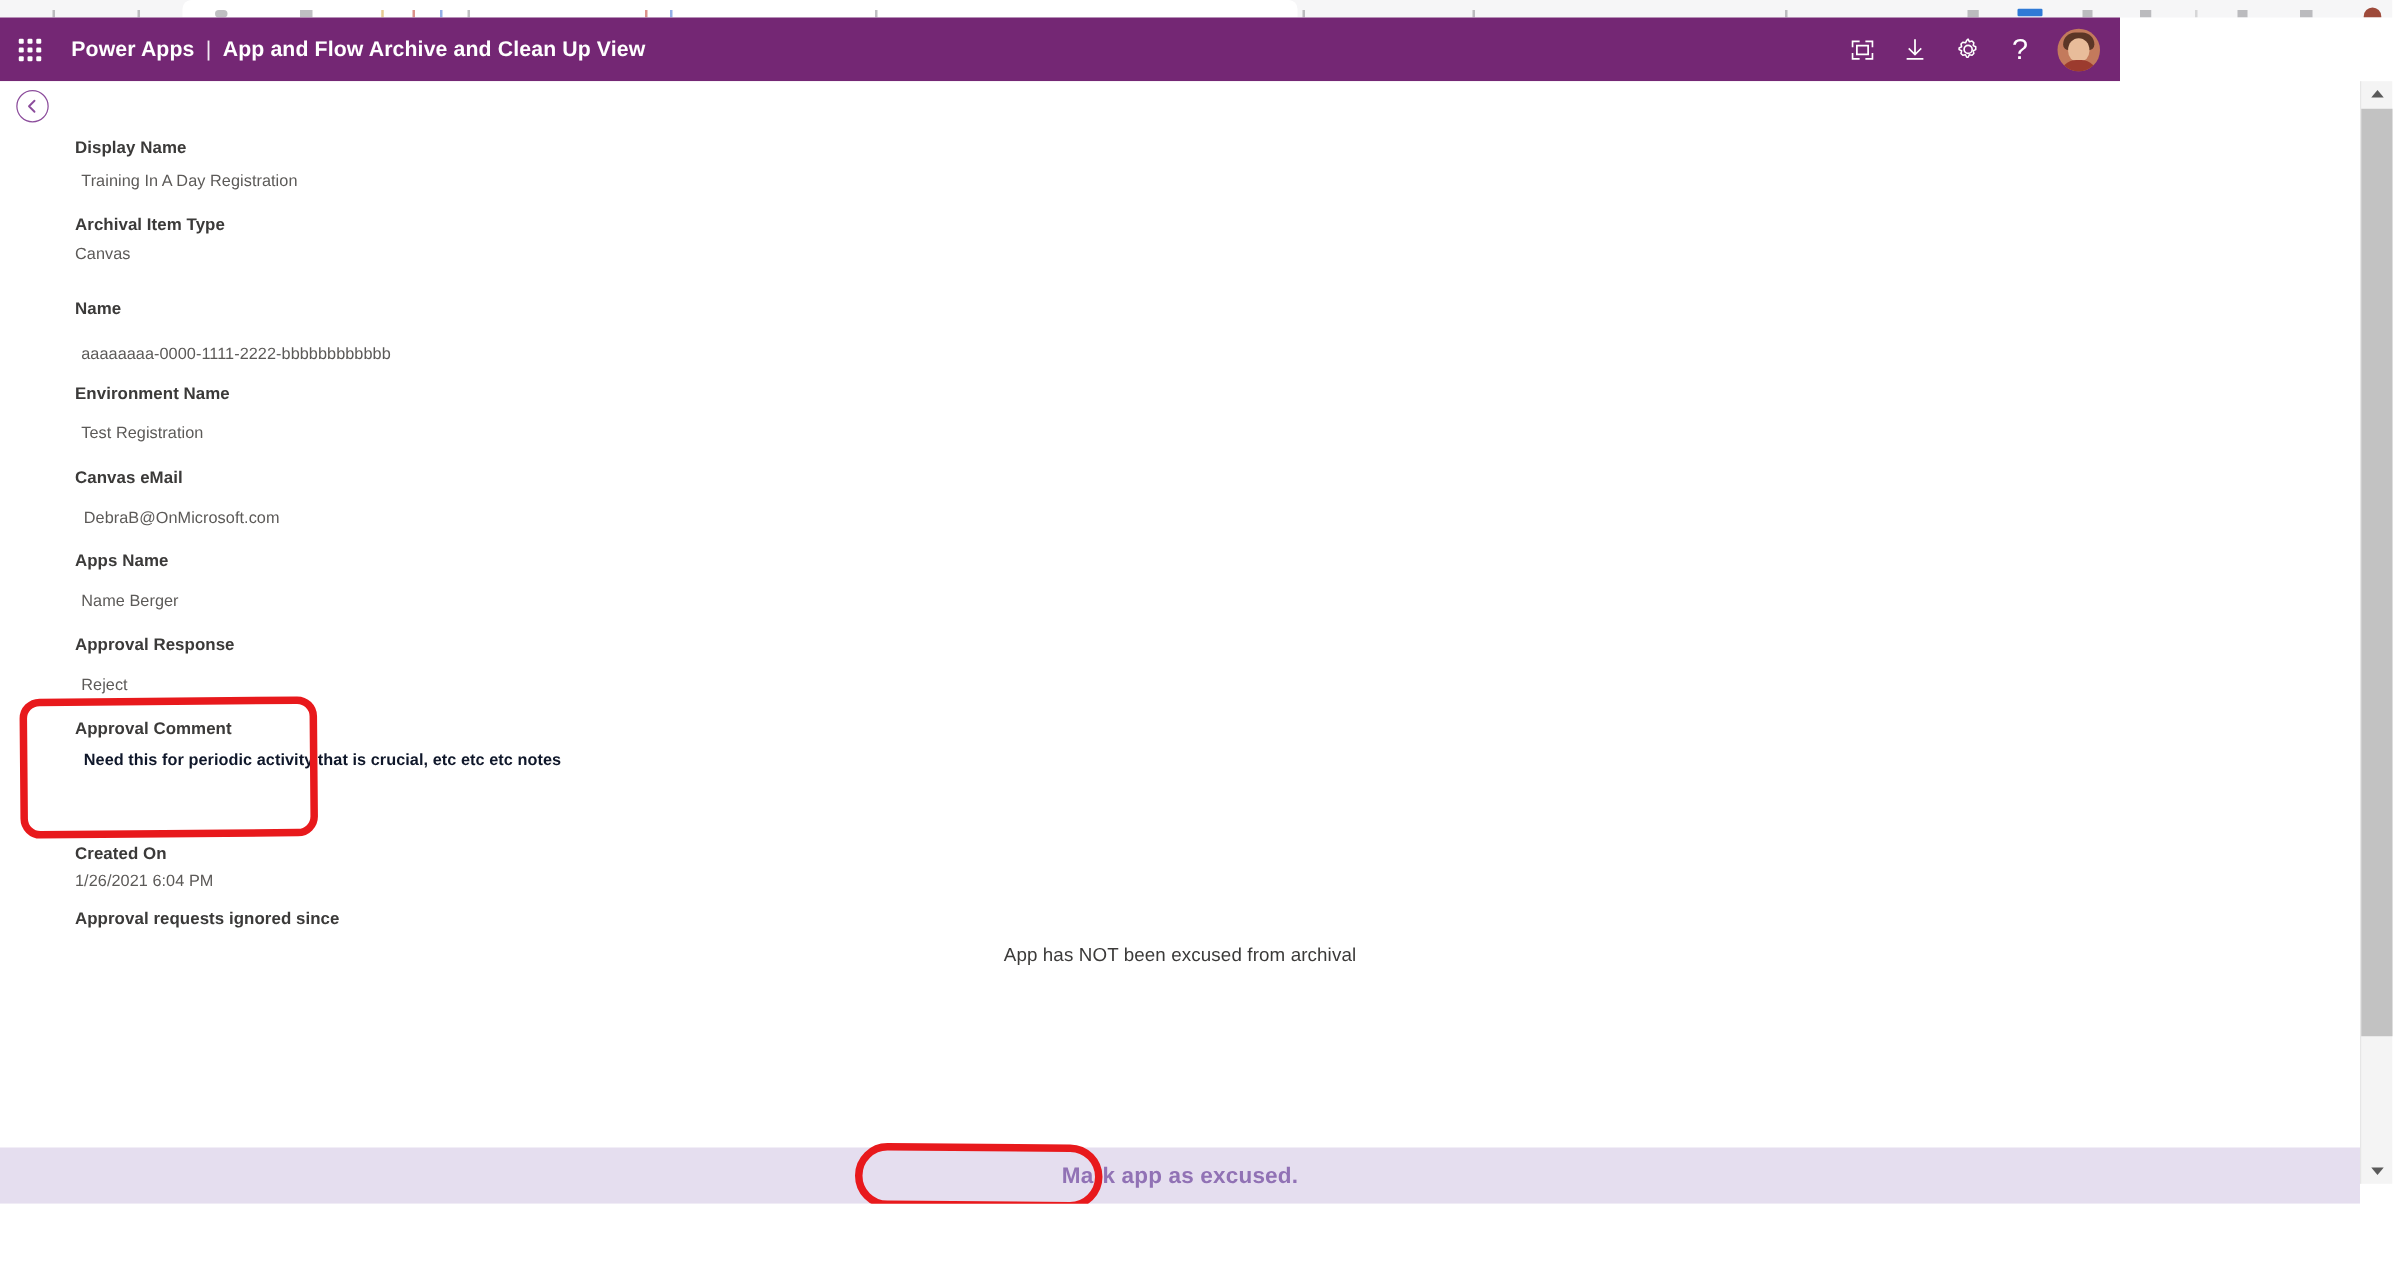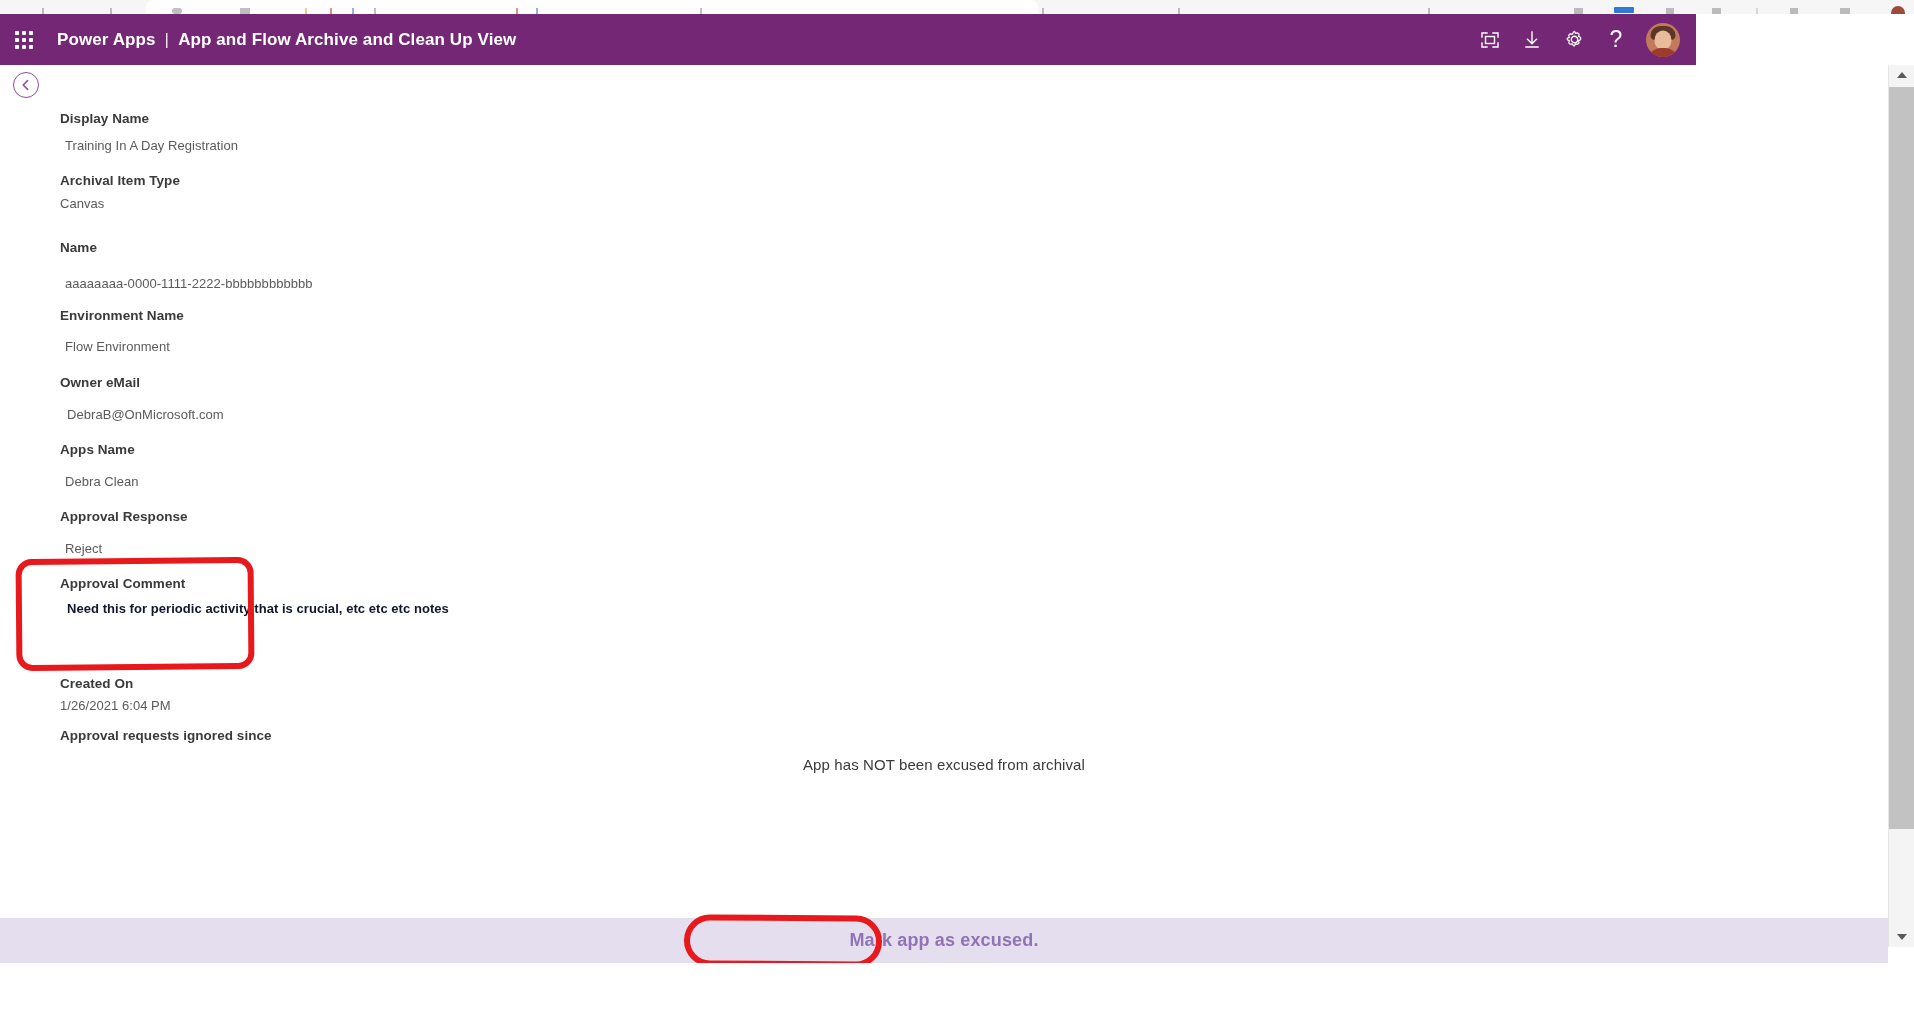--- a/index.html
+++ b/index.html
@@ -443,35 +443,35 @@
         <span class="flabel">Name</span>
       </div>
       <div class="r v-name field">
         <span class="fvalue">aaaaaaaa-0000-1111-2222-bbbbbbbbbbbb</span>
       </div>
 
       <div class="r l-env field">
         <span class="flabel">Environment Name</span>
       </div>
       <div class="r v-env field">
-        <span class="fvalue">Flow Environment</span>
+        <span class="fvalue">Test Registration</span>
       </div>
 
       <div class="r l-mail field">
-        <span class="flabel">Owner eMail</span>
+        <span class="flabel">Canvas eMail</span>
       </div>
       <div class="r v-mail field">
         <span class="fvalue">DebraB@OnMicrosoft.com</span>
       </div>
 
       <div class="r l-oname field">
         <span class="flabel">Apps Name</span>
       </div>
       <div class="r v-oname field">
-        <span class="fvalue">Debra Clean</span>
+        <span class="fvalue">Name Berger</span>
       </div>
 
       <div class="r l-appr field">
         <span class="flabel">Approval Response</span>
       </div>
       <div class="r v-appr field">
         <span class="fvalue">Reject</span>
       </div>
 
       <div class="r l-cmt field">

